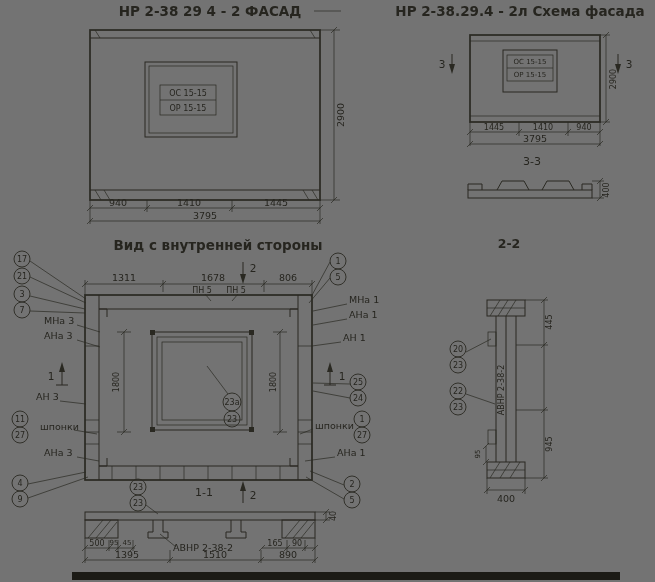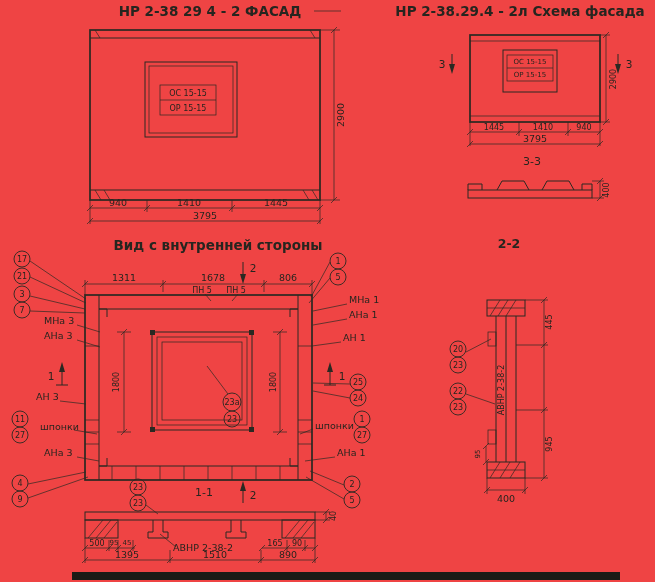--- a/index.html
+++ b/index.html
@@ -1,16 +1,16 @@
 <!DOCTYPE html>
 <html><head>
 <meta charset="utf-8">
 <style>
   html,body{margin:0;padding:0;background:#b9b8b3;}
-  .sheet{position:relative;width:655px;height:582px;background:#ef4444;overflow:hidden;}
+  .sheet{position:relative;width:655px;height:582px;background:#737373;overflow:hidden;}
   svg{display:block;}
   .ln{stroke:#2a2922;stroke-width:1;fill:none;}
   .thin{stroke-width:0.7;}
   .thick{stroke-width:1.7;}
   .fillink{fill:#2a2922;stroke:none;}
   text{font-family:"DejaVu Sans", sans-serif;fill:#26251f;}
   .t7{font-size:7px;}
   .t8{font-size:8px;}
   .t9{font-size:9.5px;}
   .t10{font-size:10.5px;}

